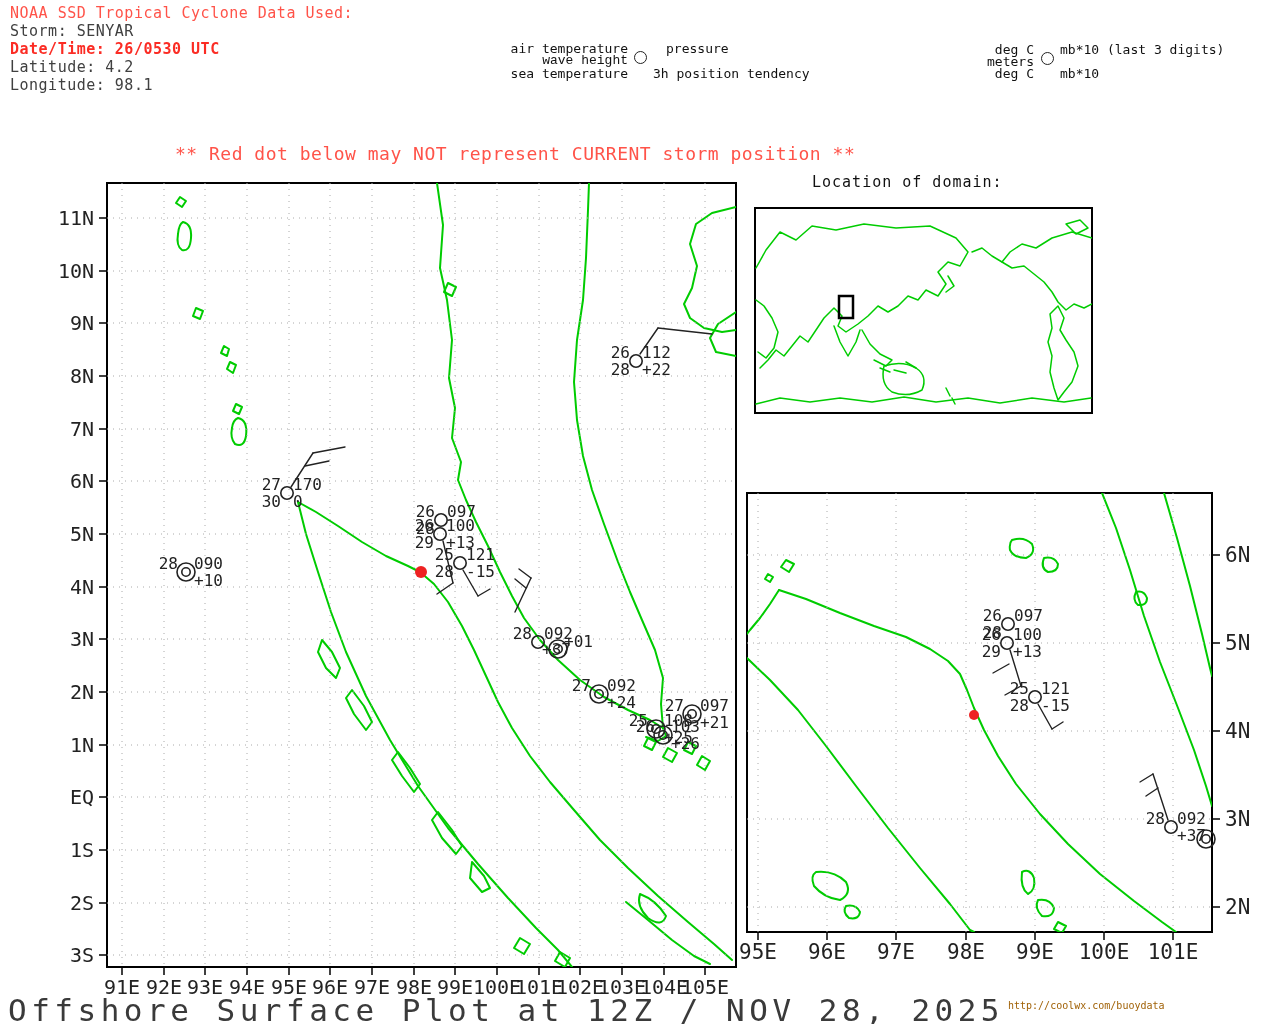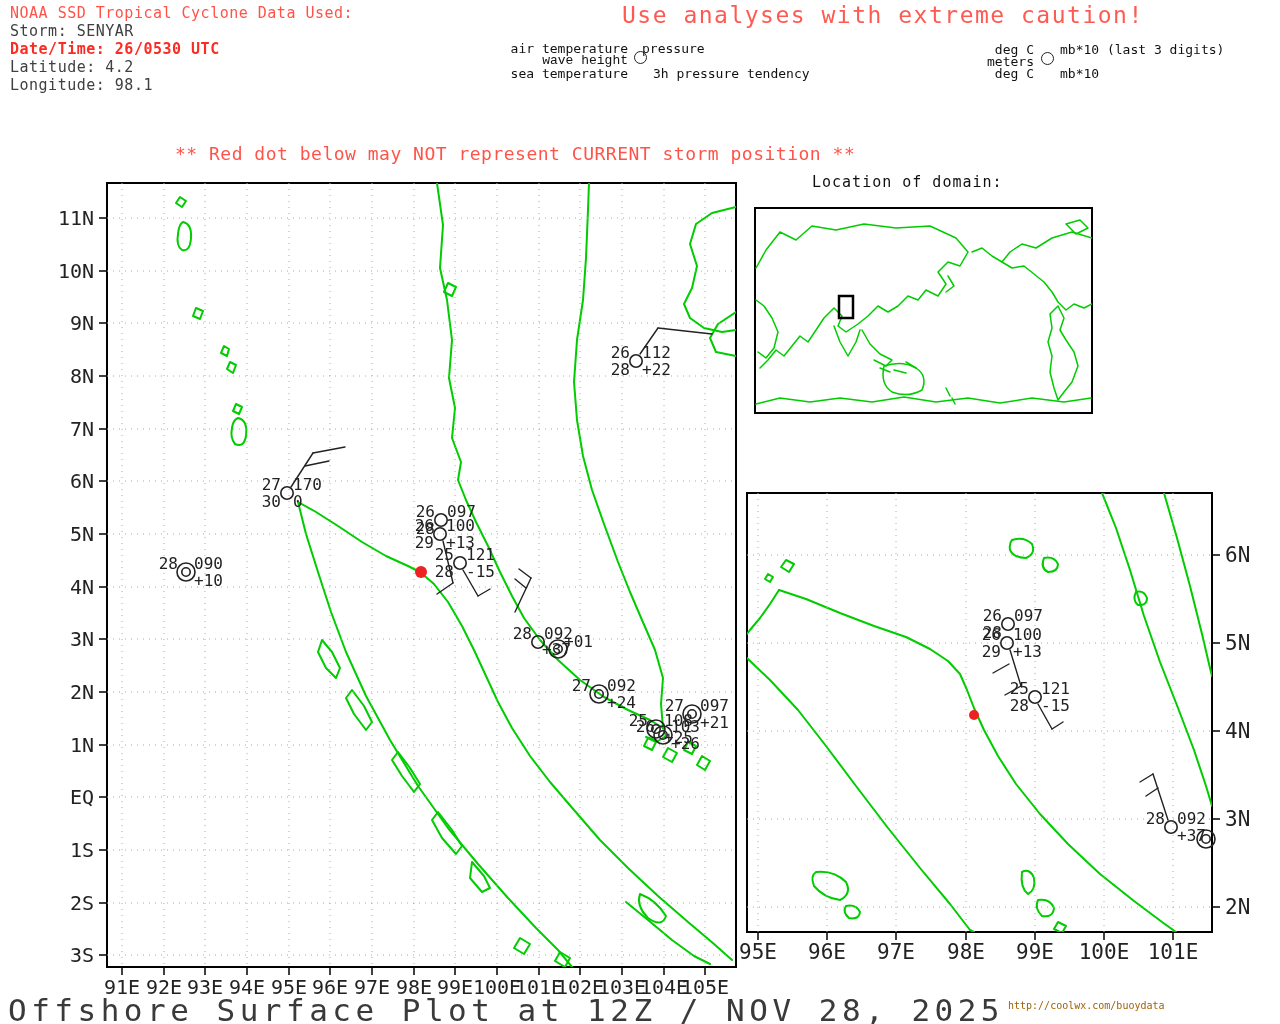--- a/index.html
+++ b/index.html
@@ -35,28 +35,27 @@
 <body>
 
 <div class="page">
 
   <div class="abs hdr red" style="left:10px;top:4px;">NOAA SSD Tropical Cyclone Data Used:</div>
   <div class="abs hdr" style="left:10px;top:22px;">Storm: SENYAR</div>
   <div class="abs hdr redbold" style="left:10px;top:40px;">Date/Time: 26/0530 UTC</div>
   <div class="abs hdr" style="left:10px;top:58px;">Latitude: 4.2</div>
   <div class="abs hdr" style="left:10px;top:76px;">Longitude: 98.1</div>
 
-  <div class="abs caution" style="left:622px;top:2px;">Use analyses with extreme caution!</div>
 
   <div class="abs lg lgr" style="left:430px;top:41px;width:198px;">air temperature</div>
   <div class="abs lg lgr" style="left:430px;top:53px;width:198px;font-family:Liberation Mono, monospace;">wave height</div>
   <div class="abs lg lgr" style="left:430px;top:66px;width:198px;">sea temperature</div>
   <span class="abs lgcircle" style="left:634px;top:51px;"></span>
-  <div class="abs lg" style="left:642px;top:41px;">pressure</div>
-  <div class="abs lg" style="left:653px;top:66px;">3h pressure tendency</div>
+  <div class="abs lg" style="left:666px;top:41px;">pressure</div>
+  <div class="abs lg" style="left:653px;top:66px;">3h position tendency</div>
 
   <div class="abs lg lgr" style="left:900px;top:42px;width:134px;">deg C</div>
   <div class="abs lg lgr" style="left:900px;top:54px;width:134px;">meters</div>
   <div class="abs lg lgr" style="left:900px;top:66px;width:134px;">deg C</div>
   <span class="abs lgcircle" style="left:1041px;top:52px;"></span>
   <div class="abs lg" style="left:1060px;top:42px;">mb*10 (last 3 digits)</div>
   <div class="abs lg" style="left:1060px;top:66px;">mb*10</div>
 
   <div class="abs warn" style="left:175px;top:143px;">** Red dot below may NOT represent CURRENT storm position **</div>
 

